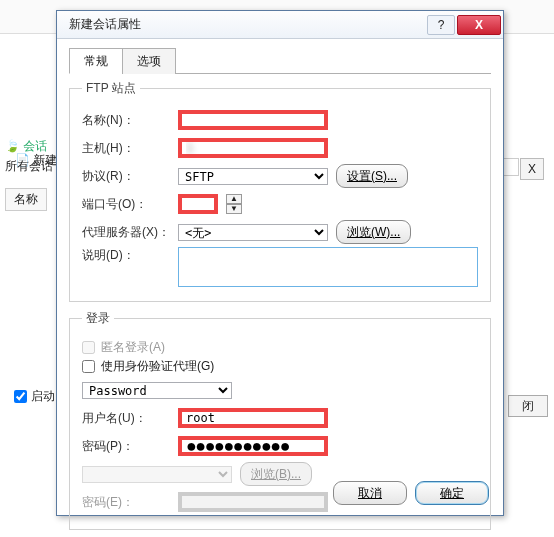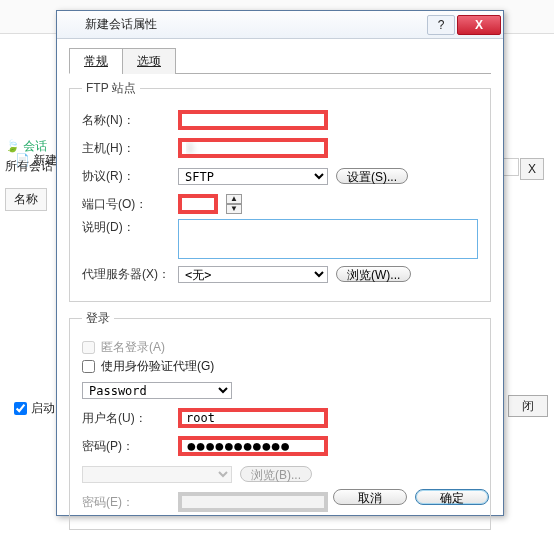--- a/index.html
+++ b/index.html
@@ -7,51 +7,51 @@
 
 
 .bg-toolbar { position: absolute; left: 0; top: 0; right: 0; height: 34px; background: #fafafa; border-bottom: 1px solid #ddd; }
 .bg-left { position: absolute; left: 0; top: 34px; width: 554px; height: 85px; }
 .bg-left .lbl1 { position: absolute; left: 5px; top: 104px; font-size: 12px; color: #2a6; }
 .bg-left .lbl2 { position: absolute; left: 15px; top: 118px; font-size: 12px; }
 .bg-all { position: absolute; left: 5px; top: 158px; font-size: 12px; }
 .bg-name { position: absolute; left: 5px; top: 188px; font-size: 12px; border: 1px solid #ccc; padding: 2px 8px; background: #f8f8f8; }
 .bg-close-btn { position: absolute; right: 10px; top: 158px; width: 24px; height: 22px; border: 1px solid #bbb; background: #f4f4f4; text-align: center; line-height: 20px; }
 .bg-close { position: absolute; right: 6px; bottom: 120px; width: 40px; height: 22px; border: 1px solid #aaa; background: #f4f4f4; text-align: center; line-height: 20px; font-size: 12px; }
-.bg-start { position: absolute; left: 14px; bottom: 120px; font-size: 12px; }
+.bg-start { position: absolute; left: 14px; bottom: 132px; font-size: 12px; }
 .bg-start input { vertical-align: middle; margin-right: 4px; }
 .bg-icon { position: absolute; right: 35px; top: 158px; width: 18px; height: 18px; border: 1px solid #ccc; background: #fff; }
 
 
 .dialog { position: absolute; left: 56px; top: 10px; width: 448px; height: 506px; background: #fff; border: 1px solid #5a7aa0; box-shadow: 2px 2px 6px rgba(0,0,0,0.3); }
-.titlebar { height: 28px; background: linear-gradient(#fdfdfe, #eef3f9); border-bottom: 1px solid #c8d0da; display: flex; align-items: center; padding: 0 2px 0 28px; }
+.titlebar { height: 28px; background: linear-gradient(#fdfdfe, #eef3f9); border-bottom: 1px solid #c8d0da; display: flex; align-items: center; padding: 0 2px 0 12px; }
 .titlebar .title { flex: 1; font-size: 12px; color: #222; }
 .titlebar .tbtn { width: 28px; height: 20px; margin-left: 2px; border: 1px solid #b8c4d4; background: #f0f4fa; text-align: center; line-height: 18px; font-size: 12px; border-radius: 2px; }
 .titlebar .tbtn.close { width: 44px; background: linear-gradient(#e67, #c23); color: #fff; border: 1px solid #a12; font-weight: bold; }
 
 .body { padding: 8px 12px 10px 12px; }
 
 
-.tabs { position: relative; display: flex; border-bottom: 1px solid #b0b0b0; margin-bottom: 6px; text-decoration: underline; }
+.tabs { position: relative; display: flex; border-bottom: 1px solid #b0b0b0; margin-bottom: 6px; }
 .tabs .tab { padding: 4px 14px 3px; border: 1px solid #b0b0b0; border-bottom: none; margin-right: -1px; background: #f4f4f4; font-size: 12px; position: relative; top: 1px; }
 .tabs .tab.active { background: #fff; border-bottom: 1px solid #fff; }
 
 
 .group { border: 1px solid #d0d0d0; padding: 10px 12px 12px 12px; margin-bottom: 8px; }
 .group legend { padding: 0 4px; font-size: 12px; color: #444; }
 .row { display: flex; align-items: center; min-height: 26px; margin-bottom: 2px; }
 .row .label { width: 96px; font-size: 12px; color: #333; }
 .row .label.disabled { color: #9a9a9a; }
 .row .field { flex: 1; display: flex; align-items: center; gap: 8px; }
 .txt { border: 4px solid #ef4444; height: 20px; padding: 0 4px; font-size: 12px; font-family: SimSun, monospace; background: #fff; }
 .txt.blur { color: transparent; text-shadow: 0 0 6px rgba(50,50,50,0.6); letter-spacing: 1px; }
 .txt.disabled { background: #f3f3f3; color: #aaa; border-color: #ccc; }
 .sel { border: 1px solid #abadb3; height: 17px; font-size: 12px; font-family: SimSun, monospace; background: #fff; padding: 0 2px; }
 .sel.disabled { background: #f3f3f3; color: #999; border-color: #ccc; }
-.btn { height: 16px; padding: 0 10px; border: 1px solid #8a8a8a; background: linear-gradient(#fdfdfd, #e6e6e6); font-size: 12px; border-radius: 9px; min-width: 70px; }
+.btn { height: 24px; padding: 0 10px; border: 1px solid #8a8a8a; background: linear-gradient(#fdfdfd, #e6e6e6); font-size: 12px; border-radius: 9px; min-width: 70px; text-decoration: underline; }
 .btn.disabled { color: #999; border-color: #c4c4c4; background: #f2f2f2; }
 .btn.primary { border: 1px solid #3c7fb1; box-shadow: 0 0 0 1px #a8d8f0 inset; }
 .spin { display: inline-flex; }
 .spin .s { width: 16px; height: 10px; border: 1px solid #999; background: #f4f4f4; font-size: 8px; text-align: center; line-height: 8px; }
 .textarea { border: 1px solid #6bb3e6; width: 100%; height: 40px; resize: none; font-size: 12px; padding: 2px 4px; }
 .check { display: flex; align-items: center; gap: 6px; font-size: 12px; margin: 2px 0; }
 .check.disabled { color: #9a9a9a; }
 .pwd { font-family: Arial; font-size: 18px; letter-spacing: -1.5px; line-height: 16px; padding-top: 0; }
 
 
@@ -119,35 +119,35 @@
           <input class="txt blur" style="width: 40px;" value="  ">
           <span class="spin">
             <span style="display:flex;flex-direction:column">
               <span class="s">▲</span>
               <span class="s">▼</span>
             </span>
           </span>
         </div>
       </div>
 
+      <div class="row">
+        <div class="label">代理服务器(X)：</div>
+        <div class="field">
+          <select class="sel" style="width:150px">
+            <option>&lt;无&gt;</option>
+          </select>
+          <button class="btn">浏览(W)...</button>
+        </div>
+      </div>
+
       <div class="row" style="align-items:flex-start">
         <div class="label">说明(D)：</div>
         <div class="field">
             <textarea class="textarea" style=""></textarea>
           </div>
-      </div>
-
-      <div class="row">
-        <div class="label">代理服务器(X)：</div>
-        <div class="field">
-          <select class="sel" style="width:150px">
-            <option>&lt;无&gt;</option>
-          </select>
-          <button class="btn">浏览(W)...</button>
-        </div>
       </div>
     </fieldset>
 
     <fieldset class="group">
       <legend>登录</legend>
 
       <label class="check disabled">
         <input type="checkbox" disabled="" style="">
         <span>匿名登录(A)</span>
       </label>

